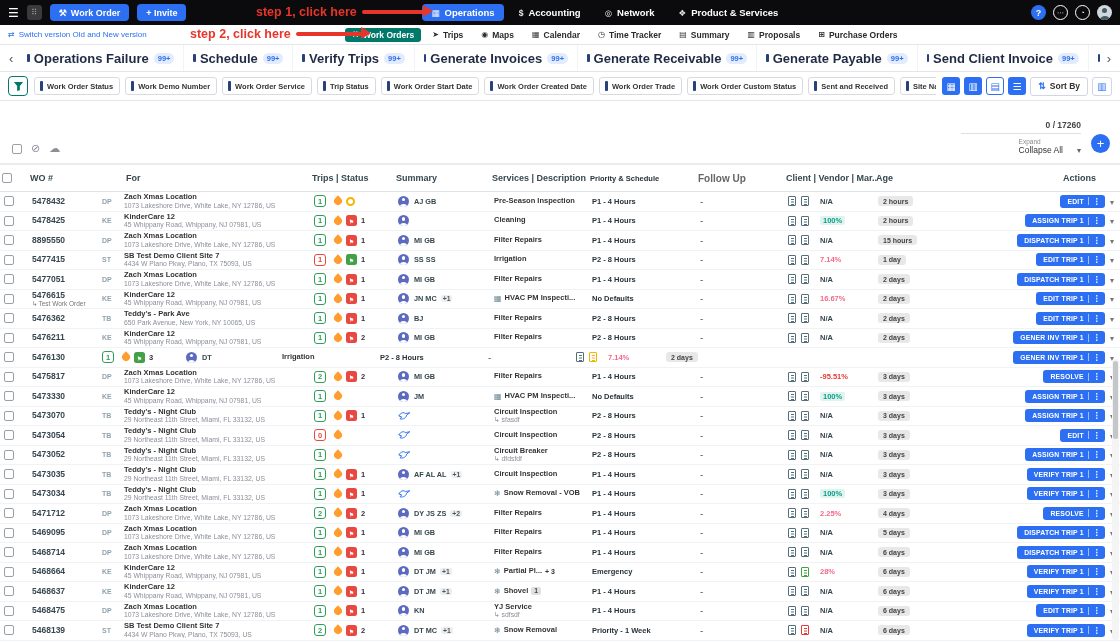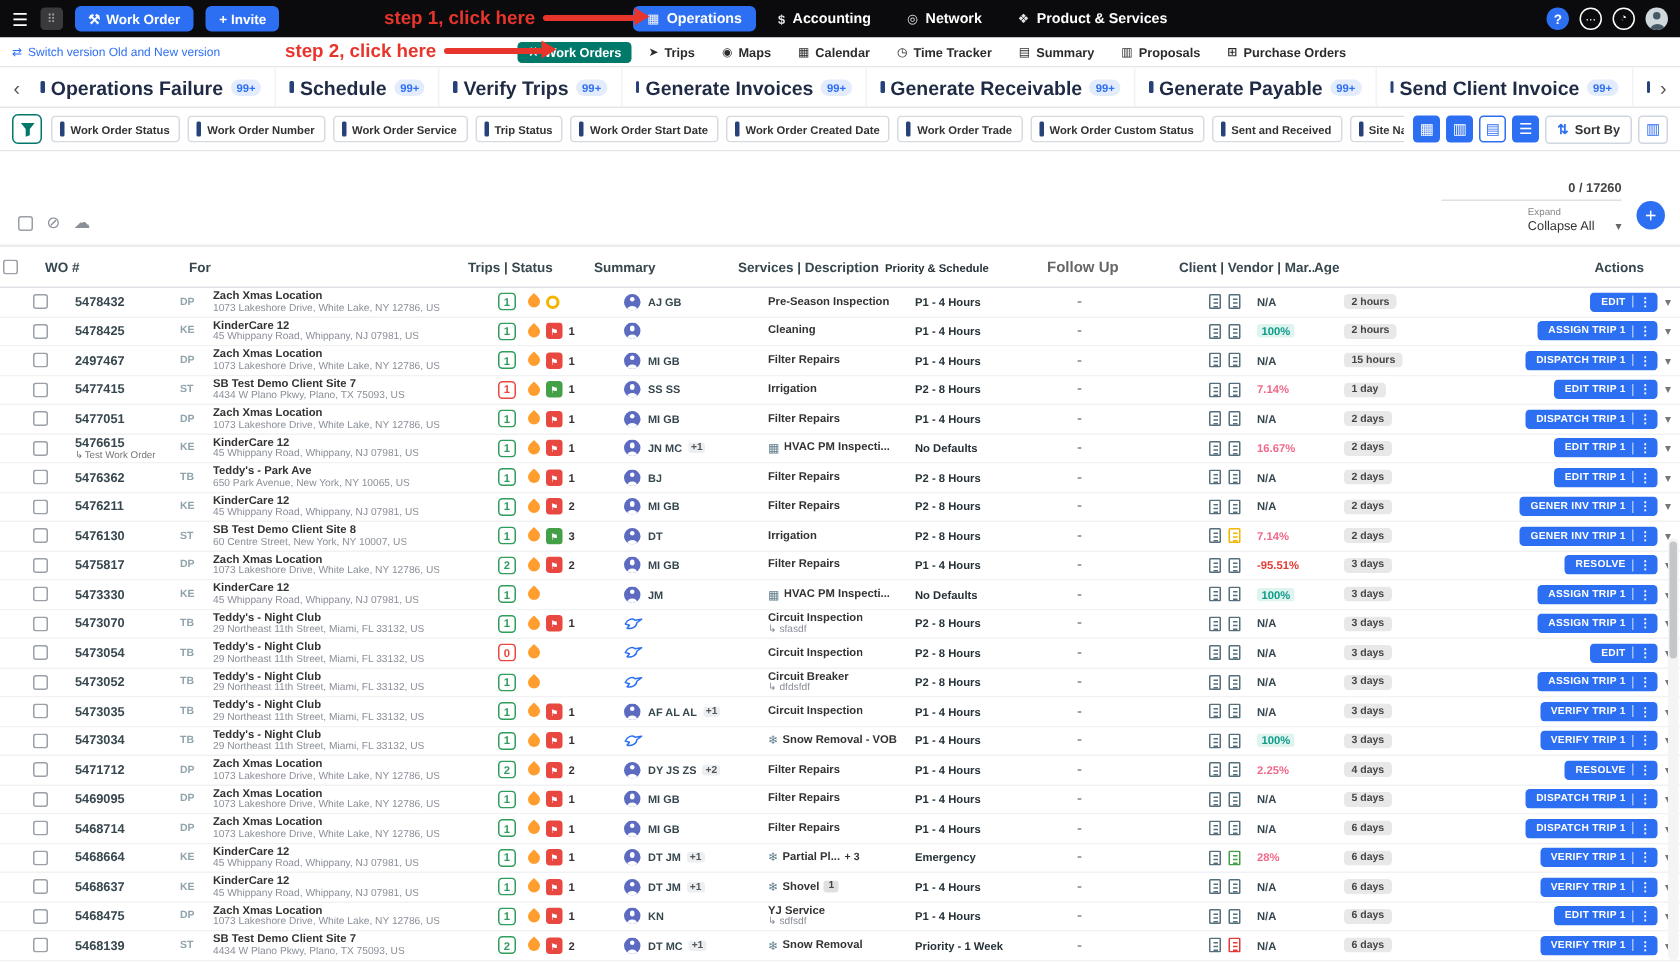--- a/index.html
+++ b/index.html
@@ -93,21 +93,21 @@
   .contacts{width:96px;gap:2px}
   .services{width:98px}
   .priority{width:108px}
   .follow{width:88px}
   .cvm{width:90px;gap:5px}
   .age{width:94px}
   .actions{flex:1;justify-content:flex-end;gap:5px;padding-right:6px}
   .thead .actions{padding-right:24px}
   .thead .th-for{padding-left:26px}
   .rows{height:450px;overflow:hidden}
-  .trow{height:19.5px;display:flex;align-items:center;padding-left:20px;border-bottom:1px solid #f1f2f4;cursor:pointer;background:#fff}
+  .trow{height:19.5px;display:flex;align-items:center;padding-left:2px;border-bottom:1px solid #f1f2f4;cursor:pointer;background:#fff}
   .trow .wo{flex-direction:column;align-items:flex-start;justify-content:center}
   .trow .services{flex-direction:column;align-items:flex-start;justify-content:center}
   .wo-num{font-size:8.5px;font-weight:bold;color:#37474f;line-height:1.1}
   .wo-sub{font-size:6.5px;color:#777;line-height:1.1;display:flex;gap:1px}
   .sub-arrow::after{content:"↳ "}
   .for-code{width:22px;font-size:7px;font-weight:bold;color:#90a4ae;flex-shrink:0}
   .site{min-width:0}
   .site-name{font-size:7.5px;font-weight:600;color:#333;line-height:1.15;white-space:nowrap;overflow:hidden}
   .site-addr{font-size:6.8px;color:#8a8f98;line-height:1.15;white-space:nowrap;overflow:hidden}
   .trips-chip{min-width:12px;height:12px;border:1.5px solid;border-radius:3px;font-size:7.5px;font-weight:bold;display:inline-flex;align-items:center;justify-content:center;padding:0 2px;background:#fff}
@@ -289,21 +289,21 @@
     <span class="filter-btn">
       <svg width="11" height="11" viewBox="0 0 12 12">
           <path d="M1 1 H11 L7.5 5.5 V10 L4.5 11 V5.5 Z" fill="#00796b"></path>
         </svg>
     </span>
     <div class="chip-list" id="chip-list">
         <span class="chip">
     <span class="chip-label">Work Order Status</span>
   </span>
         <span class="chip">
-    <span class="chip-label">Work Order Number</span>
+    <span class="chip-label">Work Demo Number</span>
   </span>
         <span class="chip">
     <span class="chip-label">Work Order Service</span>
   </span>
         <span class="chip">
     <span class="chip-label">Trip Status</span>
   </span>
         <span class="chip">
     <span class="chip-label">Work Order Start Date</span>
   </span>
@@ -481,21 +481,21 @@
         <span class="kebab"></span>
       </button>
       <span class="row-caret"></span>
     </div>
   </div>
         <div class="trow">
     <div class="c cb">
             <span class="checkbox"></span>
           </div>
     <div class="c wo">
-      <span class="wo-num">2497467</span>
+      <span class="wo-num">8895550</span>
 
     </div>
     <div class="c for">
       <span class="for-code">DP</span>
       <span class="site">
         <span class="site-name" style="display:block">Zach Xmas Location</span>
         <span class="site-addr" style="display:block">1073 Lakeshore Drive, White Lake, NY 12786, US</span>
       </span>
     </div>
     <div class="c trips">
@@ -829,27 +829,20 @@
     </div>
   </div>
         <div class="trow">
     <div class="c cb">
             <span class="checkbox"></span>
           </div>
     <div class="c wo">
       <span class="wo-num">5476130</span>
 
     </div>
-    <div class="c for">
-      <span class="for-code">ST</span>
-      <span class="site">
-        <span class="site-name" style="display:block">SB Test Demo Client Site 8</span>
-        <span class="site-addr" style="display:block">60 Centre Street, New York, NY 10007, US</span>
-      </span>
-    </div>
     <div class="c trips">
       <span class="trips-chip green">1</span>
       <span class="leaf"></span>
 
       <span class="sbadge green">
               <span class="flag"></span>
             </span>
       <span class="badge-n">3</span>
     </div>
     <div class="c contacts">

